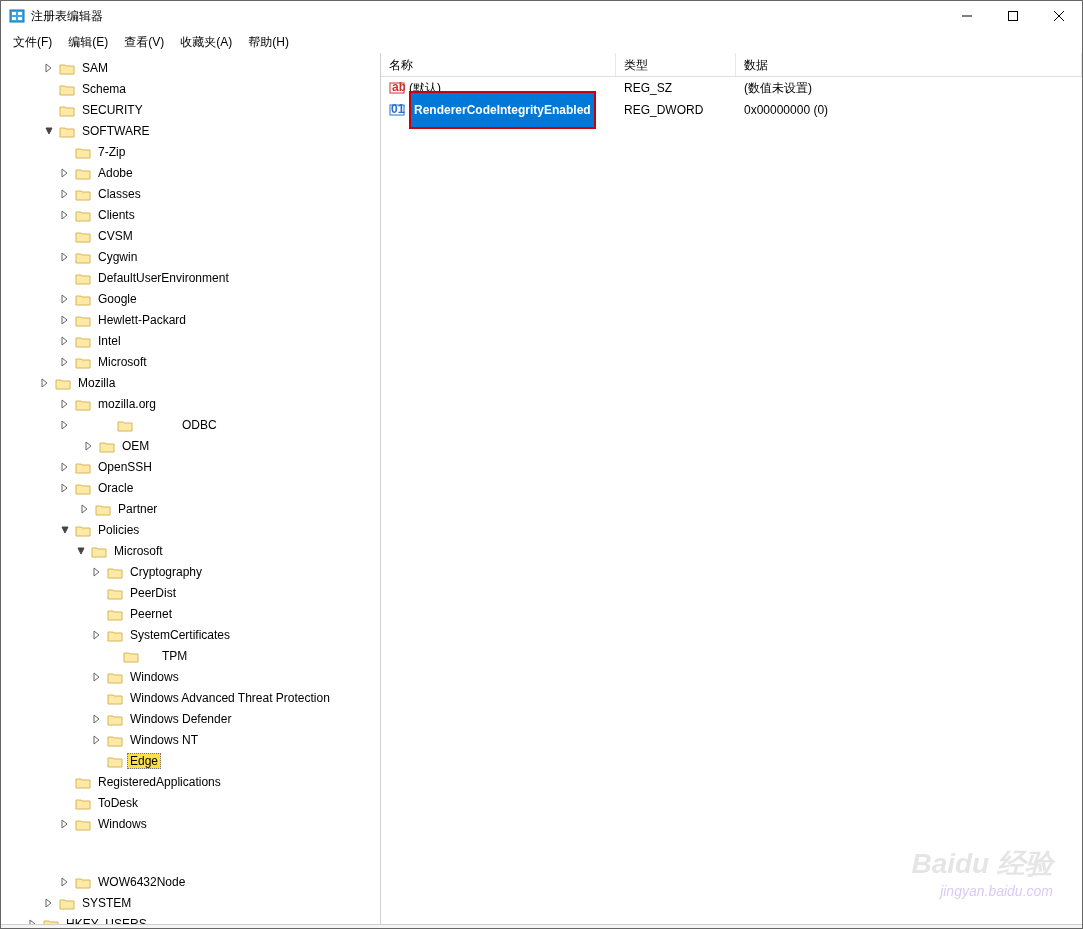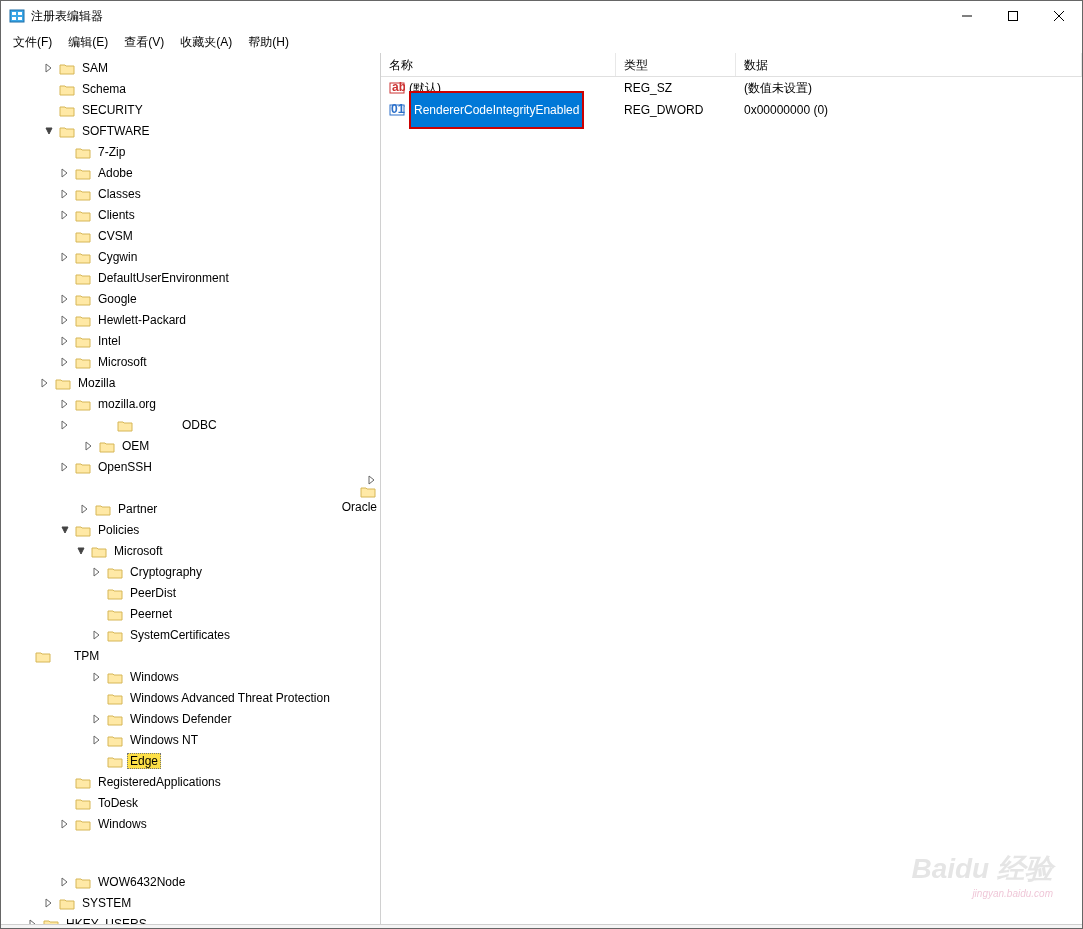--- a/index.html
+++ b/index.html
@@ -23,28 +23,28 @@
 .tree-node .folder-icon { width: 16px; height: 14px; margin: 0 4px 0 2px; display:inline-flex; }
 .tree-node .label { padding: 1px 3px; }
 .tree-node.selected .label { background: #fde047; border: 1px dotted #777; padding: 0 2px; }
 .list-pane { flex: 1; display: flex; flex-direction: column; }
 .list-header { display: flex; height: 24px; border-bottom: 1px solid #e0e0e0; }
 .list-header .col { padding: 4px 8px; border-right: 1px solid #e8e8e8; }
 .list-body { flex: 1; }
 .list-row { display: flex; height: 22px; align-items: center; }
 .list-row .cell { padding: 2px 8px; white-space: nowrap; overflow: hidden; }
 .list-row .name-cell { display: flex; align-items: center; gap: 4px; }
-.list-row.highlighted .name-text { background: #0078d7; color: #fff; padding: 10px 3px; border: 2px solid #c00; }
+.list-row.highlighted .name-text { background: #0078d7; color: #fff; padding: 10px 3px; border: 2px solid #c00; font-weight: bold; }
 .col-name { width: 235px; }
 .col-type { width: 120px; }
 .col-data { flex: 1; }
 .separator { height: 4px; border-top: 1px solid #d0d0d0; background: #f5f5f5; }
 .watermark { position: absolute; right: 30px; bottom: 30px; opacity: 0.25; text-align: right; pointer-events:none;}
 .watermark .big { font-size: 28px; font-style: italic; font-weight: bold; color: #999; }
-.watermark .small { font-size: 10px; font-style: italic; color: #be185d; }
+.watermark .small { font-size: 14px; font-style: italic; color: #6d28d9; }
 svg { display:block; }
 </style>
 </head>
 <body>
 
 <div class="window">
 
   <div class="titlebar">
     <span class="app-icon">
       <svg width="16" height="16" viewBox="0 0 16 16">
@@ -321,21 +321,21 @@
               <path d="M2 1 L7 5 L2 9 Z" fill="none" stroke="#666"></path>
             </svg>
           </span>
           <span class="folder-icon">
             <svg width="16" height="14" viewBox="0 0 16 14">
               <path d="M1 3 L1 12 L15 12 L15 4 L7 4 L6 3 Z" fill="#ffe9a6" stroke="#d6b656"></path>
             </svg>
           </span>
           <span class="label">OpenSSH</span>
         </div>
-        <div class="tree-node" style="padding-left: 56px; flex-direction: column;">
+        <div class="tree-node" style="padding-left: 56px;">
           <span class="expander">
             <svg width="10" height="10">
               <path d="M2 1 L7 5 L2 9 Z" fill="none" stroke="#666"></path>
             </svg>
           </span>
           <span class="folder-icon">
             <svg width="16" height="14" viewBox="0 0 16 14">
               <path d="M1 3 L1 12 L15 12 L15 4 L7 4 L6 3 Z" fill="#ffe9a6" stroke="#d6b656"></path>
             </svg>
           </span>
@@ -417,21 +417,21 @@
               <path d="M2 1 L7 5 L2 9 Z" fill="none" stroke="#666"></path>
             </svg>
           </span>
           <span class="folder-icon">
             <svg width="16" height="14" viewBox="0 0 16 14">
               <path d="M1 3 L1 12 L15 12 L15 4 L7 4 L6 3 Z" fill="#ffe9a6" stroke="#d6b656"></path>
             </svg>
           </span>
           <span class="label">SystemCertificates</span>
         </div>
-        <div class="tree-node" style=" gap: 16px;">
+        <div class="tree-node" style="padding-left: 88px; gap: 16px;">
           <span class="expander"></span>
           <span class="folder-icon">
             <svg width="16" height="14" viewBox="0 0 16 14">
               <path d="M1 3 L1 12 L15 12 L15 4 L7 4 L6 3 Z" fill="#ffe9a6" stroke="#d6b656"></path>
             </svg>
           </span>
           <span class="label">TPM</span>
         </div>
         <div class="tree-node" style="padding-left: 88px;">
           <span class="expander">

